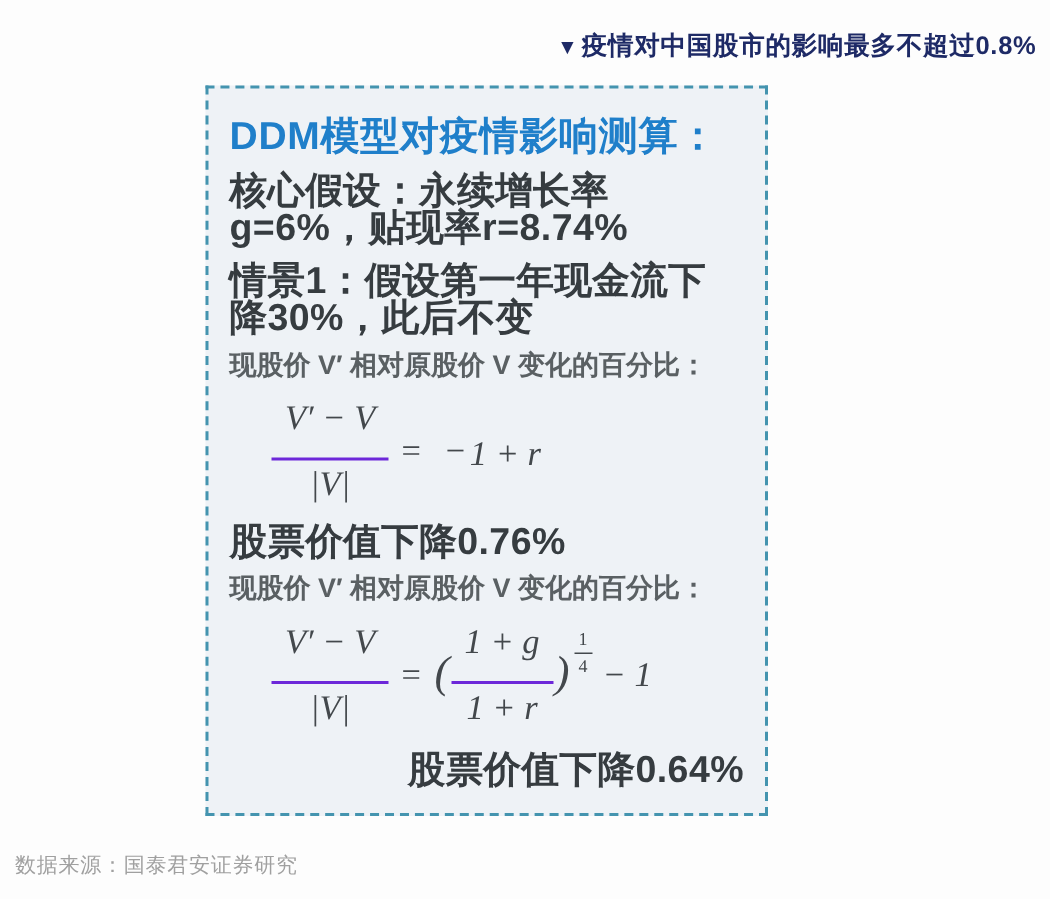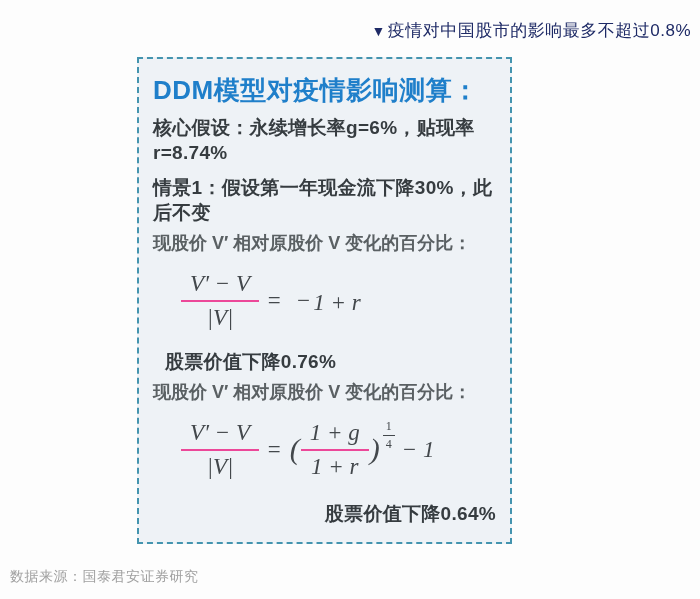--- a/index.html
+++ b/index.html
@@ -11,21 +11,21 @@
     position: relative;
     overflow: hidden;
   }
   .page { position: absolute; inset: 0; }
 
   
   .callout {
     position: absolute;
     top: 19px; right: 9px;
     font-size: 17px;
-    font-weight: normal;
+    font-weight: bold;
     color: #1e2a66;
     letter-spacing: 0.5px;
     white-space: nowrap;
   }
   .callout .tri { font-size: 14px; margin-right: 2px; }
 
   
   .panel {
     position: absolute;
     left: 137px; top: 57px;
@@ -37,54 +37,54 @@
   .panel-title {
     margin: 2px 0 0 0;
     font-size: 26px;
     font-weight: bold;
     color: #1f7fca;
     line-height: 34px;
     letter-spacing: 0.5px;
   }
   .line-bold {
     margin: 8px 0 0 0;
-    font-size: 19px;
+    font-size: 25px;
     font-weight: bold;
     color: #363c40;
     line-height: 25px;
     letter-spacing: 0.3px;
   }
   .line-gray {
     margin: 7px 0 0 0;
     font-size: 18px;
     font-weight: bold;
     color: #5a6063;
     line-height: 23px;
   }
   .s1-heading { margin-top: 10px; }
-  .result { margin-top: 17px; margin-left: 12px; }
+  .result { margin-top: 17px; }
   .s2-heading { margin-top: 38px; }
   .result2 { margin-top: 20px; text-align: right; }
 
   
   .formula {
     margin: 15px 0 0 28px;
     display: flex;
     align-items: center;
     font-family: "Liberation Serif", serif;
     font-style: italic;
     font-size: 23px;
     color: #43484c;
     height: 62px;
   }
   .frac { display: inline-block; text-align: center; }
   .frac .num {
     display: block;
-    padding: 0 9px 3px 9px;
-    border-bottom: 2px solid #ec4899;
+    padding: 0 9px 13px 9px;
+    border-bottom: 2px solid #6d28d9;
     white-space: nowrap;
   }
   .frac .den { display: block; padding-top: 3px; white-space: nowrap; }
   .op { margin: 0 7px; white-space: nowrap; }
   .op-tight { margin: 0 2px 0 7px; }
   .paren {
     font-size: 30px;
     font-style: italic;
     margin: 0 1px;
     transform: translateY(-1px);

